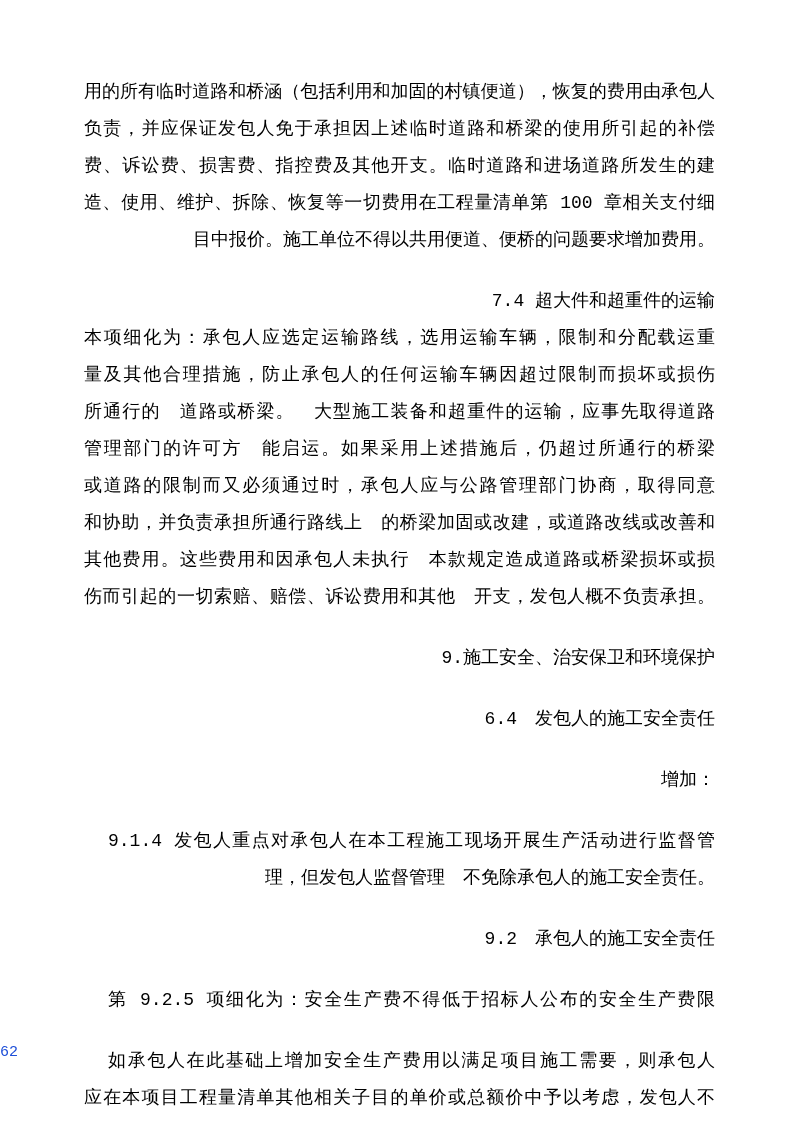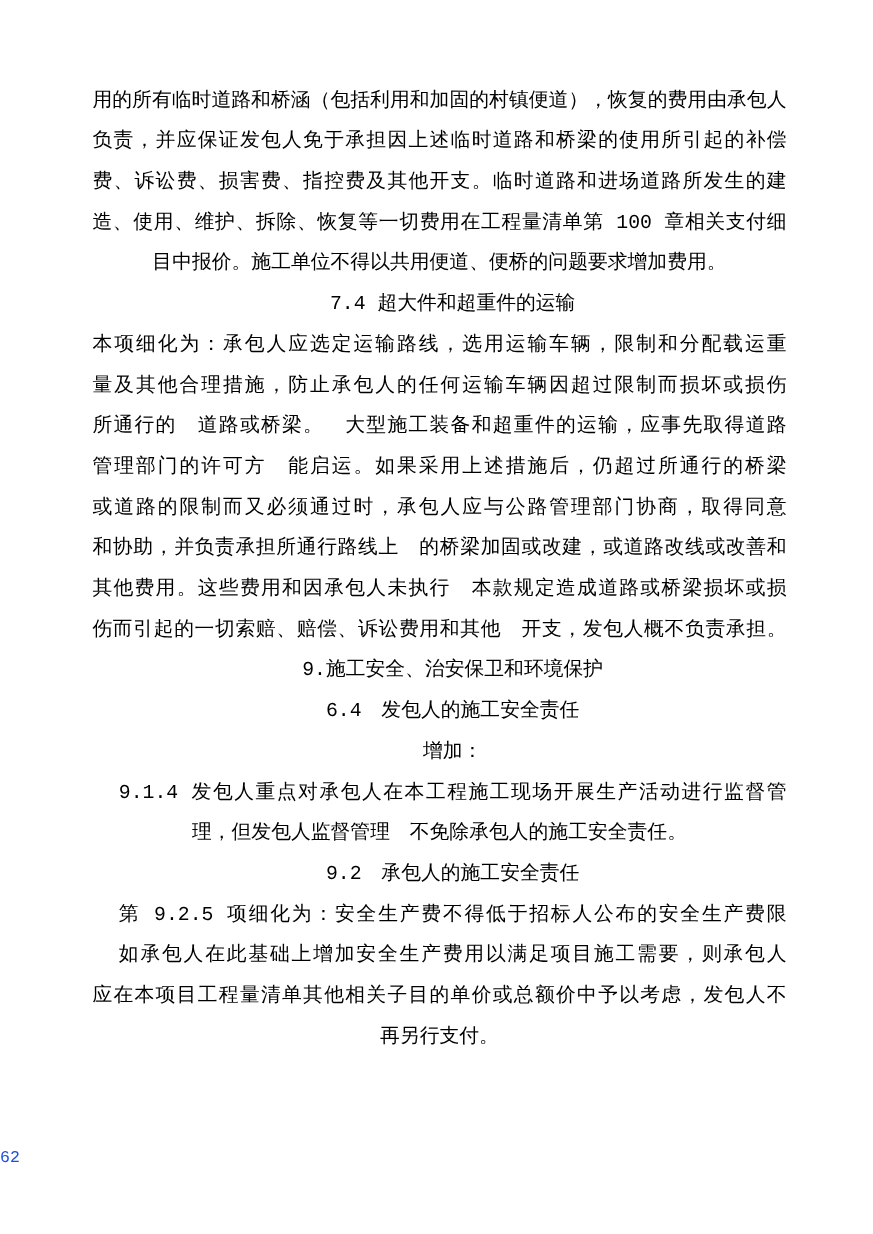--- a/index.html
+++ b/index.html
@@ -20,28 +20,29 @@
     position: absolute;
     left: 84px;
     top: 74px;
     width: 631px;
   }
   .line {
     font-size: 18px;
     height: 37px;
     line-height: 37px;
     white-space: nowrap;
-    text-align: center;
+    text-align: right;
   }
   .line.justify {
     text-align: justify;
     text-align-last: justify;
   }
   .line.indent {
     padding-left: 24px;
+    margin-top: 24px;
   }
   .page-number {
     position: absolute;
     top: 1042px;
     left: 0;
     width: 794px;
     text-align: left;
     font-size: 15px;
     line-height: 22px;
     color: #1d4ed8;

